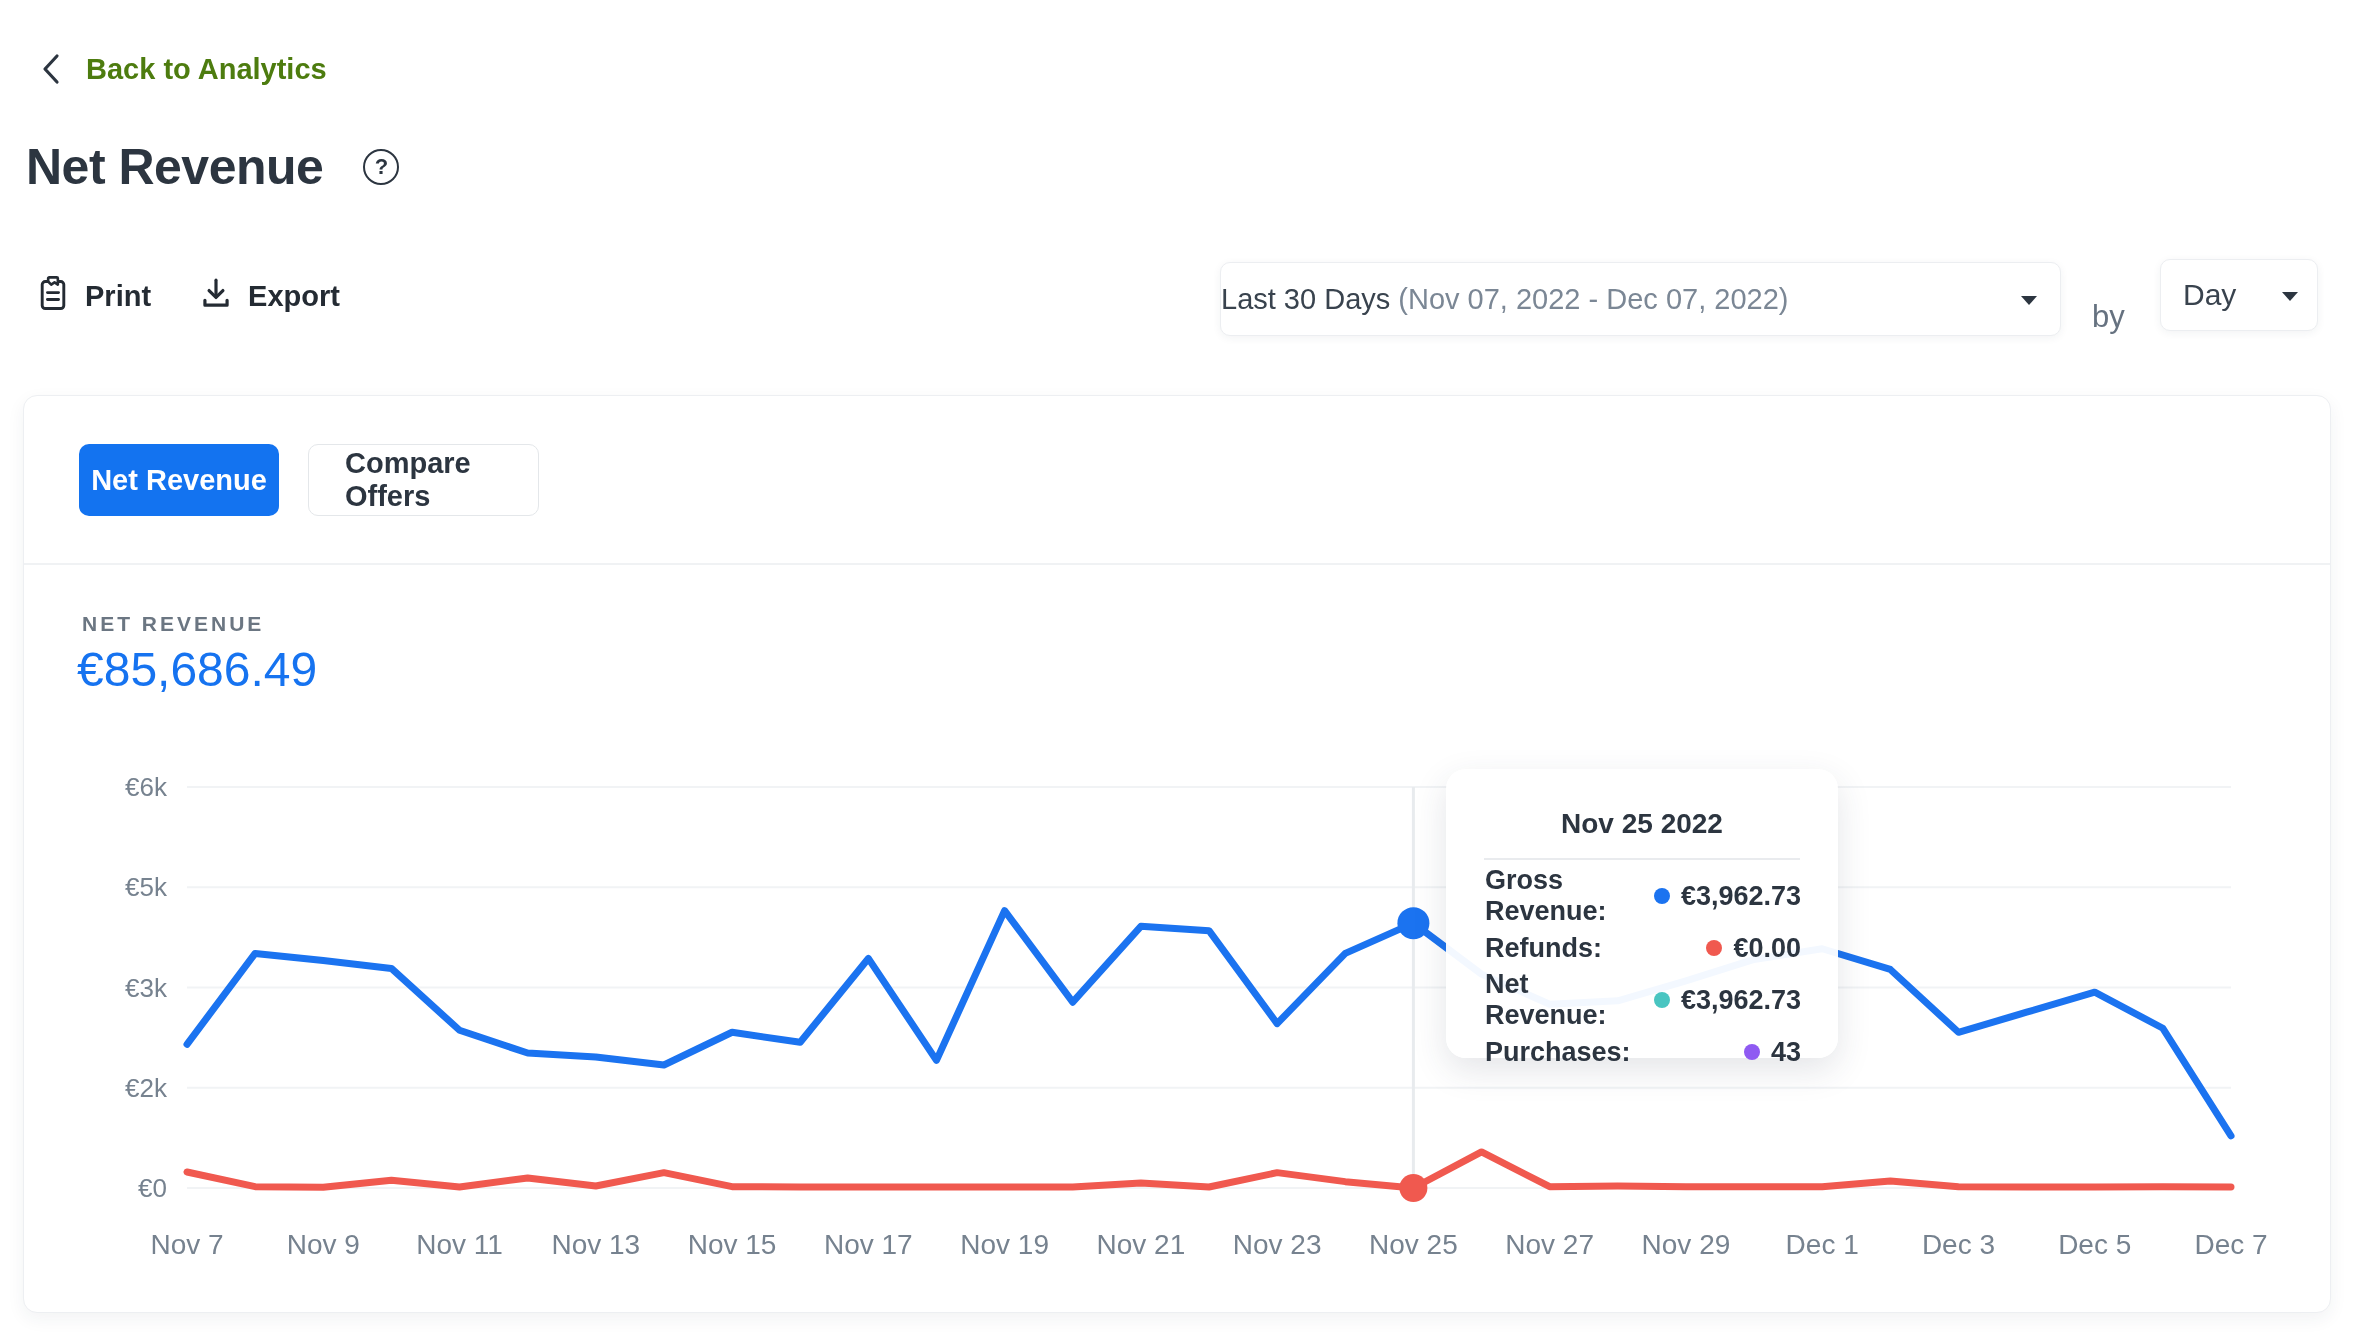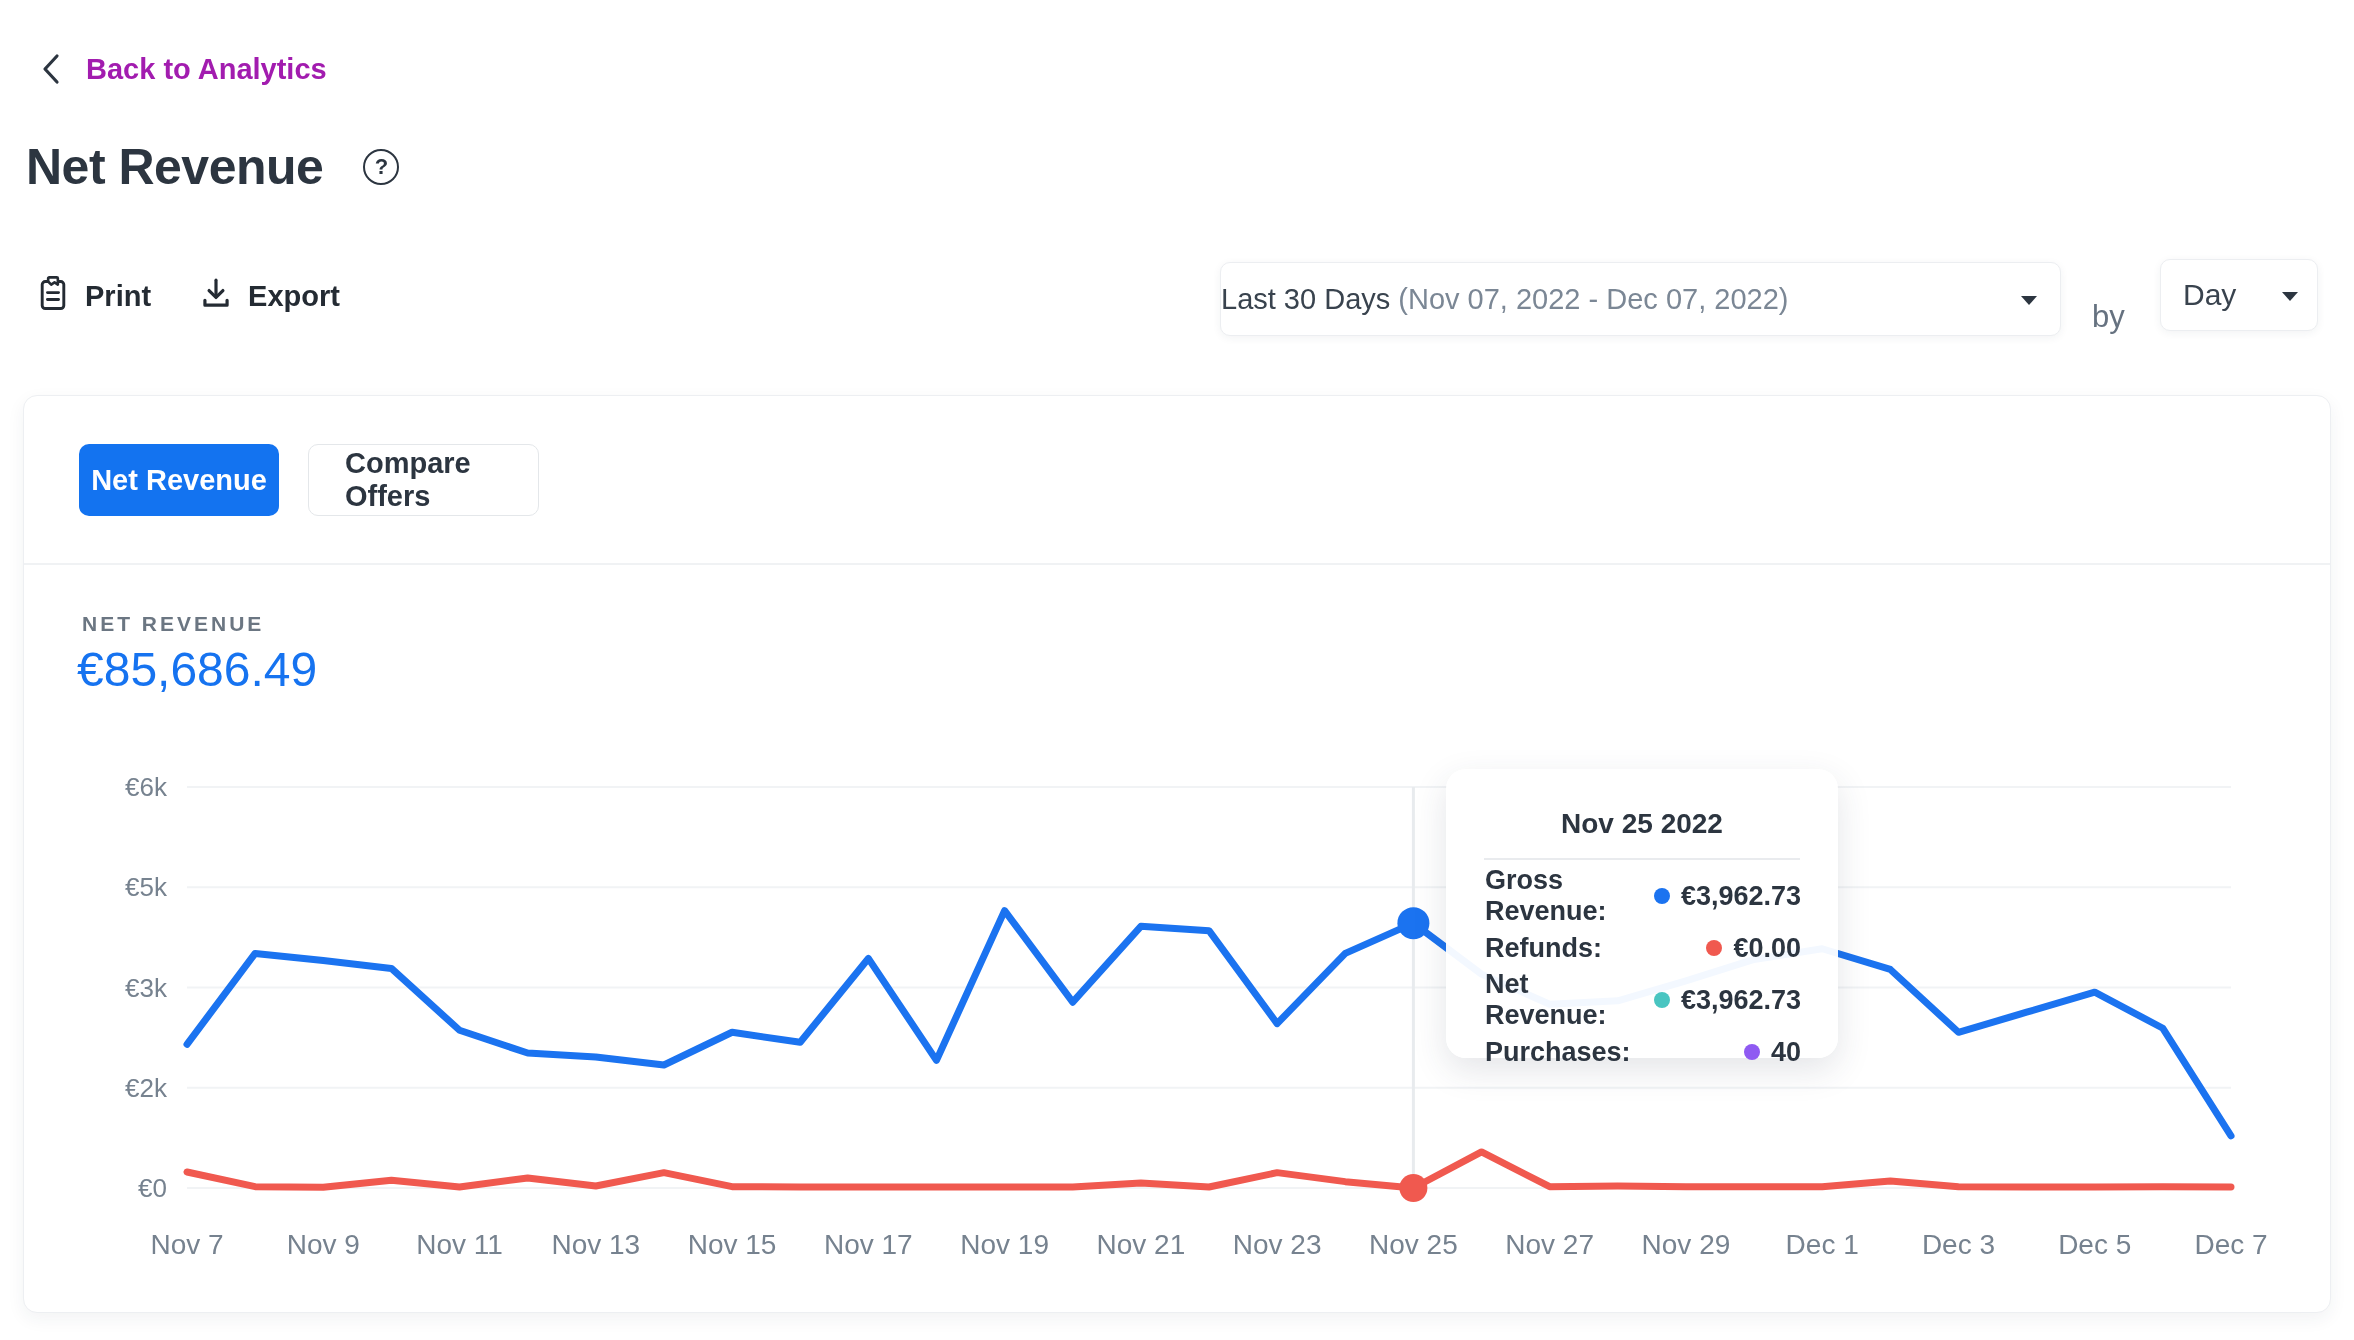--- a/index.html
+++ b/index.html
@@ -2,21 +2,21 @@
 <html><head>
 <meta charset="utf-8">
 <style>
   * { margin:0; padding:0; box-sizing:border-box; }
   html,body { width:2354px; height:1340px; background:#ffffff; font-family:"Liberation Sans", sans-serif; overflow:hidden; }
   .page { position:relative; width:2354px; height:1340px; }
 
   
   .back-row { position:absolute; left:38px; top:52px; display:flex; align-items:center; gap:22px; cursor:pointer; }
   .back-row svg { display:block; }
-  .back-label { font-size:29px; font-weight:700; color:#a21caf; }
+  .back-label { font-size:29px; font-weight:700; color:#4d7c0f; }
 
   .title-row { position:absolute; left:26px; top:138px; display:flex; align-items:center; gap:40px; }
   .page-title { font-size:50px; font-weight:700; color:#2c3540; letter-spacing:-0.5px; }
   .help-btn { width:36px; height:36px; border-radius:50%; border:2.5px solid #2c3540; display:flex; align-items:center; justify-content:center; font-size:22px; font-weight:700; color:#2c3540; cursor:pointer; background:#fff; }
 
   
   .toolbar { position:absolute; left:36px; top:276px; display:flex; align-items:center; gap:48px; }
   .tool-btn { display:flex; align-items:center; gap:15px; cursor:pointer; }
   .tool-btn span.lbl { font-size:29px; font-weight:700; color:#242b33; }
 
@@ -181,18 +181,18 @@
         <span class="tt-label">Net Revenue:</span>
         <span class="tt-val">
             <span class="tt-dot" style="background: rgb(73, 197, 193);"></span>
             <span class="tt-value">€3,962.73</span>
           </span>
       </div>
       <div class="tt-row">
         <span class="tt-label">Purchases:</span>
         <span class="tt-val">
             <span class="tt-dot" style="background: rgb(143, 90, 242);"></span>
-            <span class="tt-value">40</span>
+            <span class="tt-value">43</span>
           </span>
       </div>
     </div>
   </div>
 </div>
 
 </body></html>

